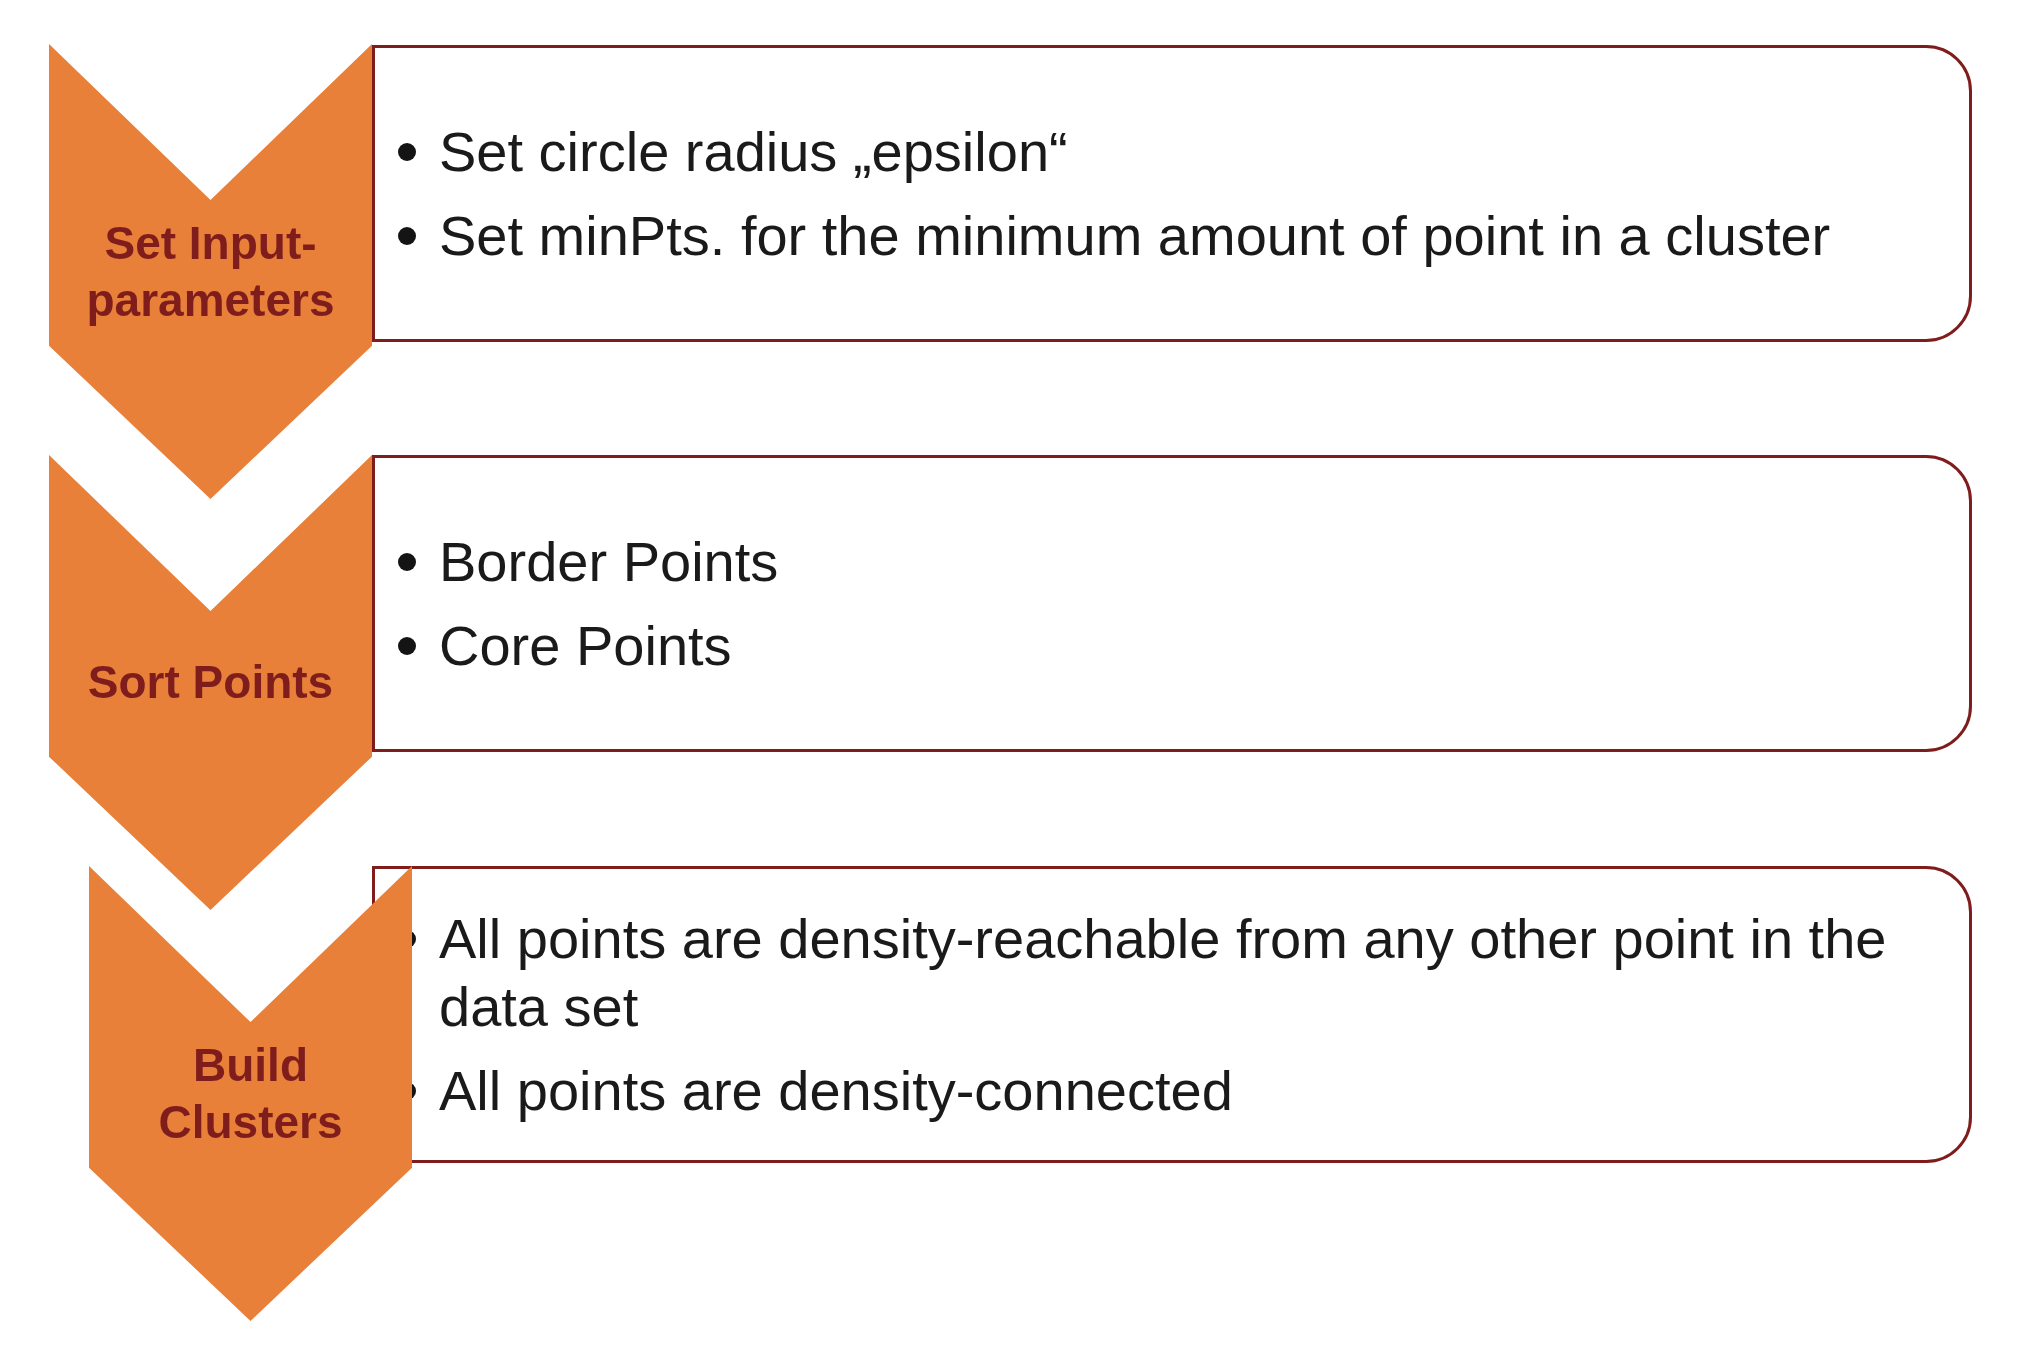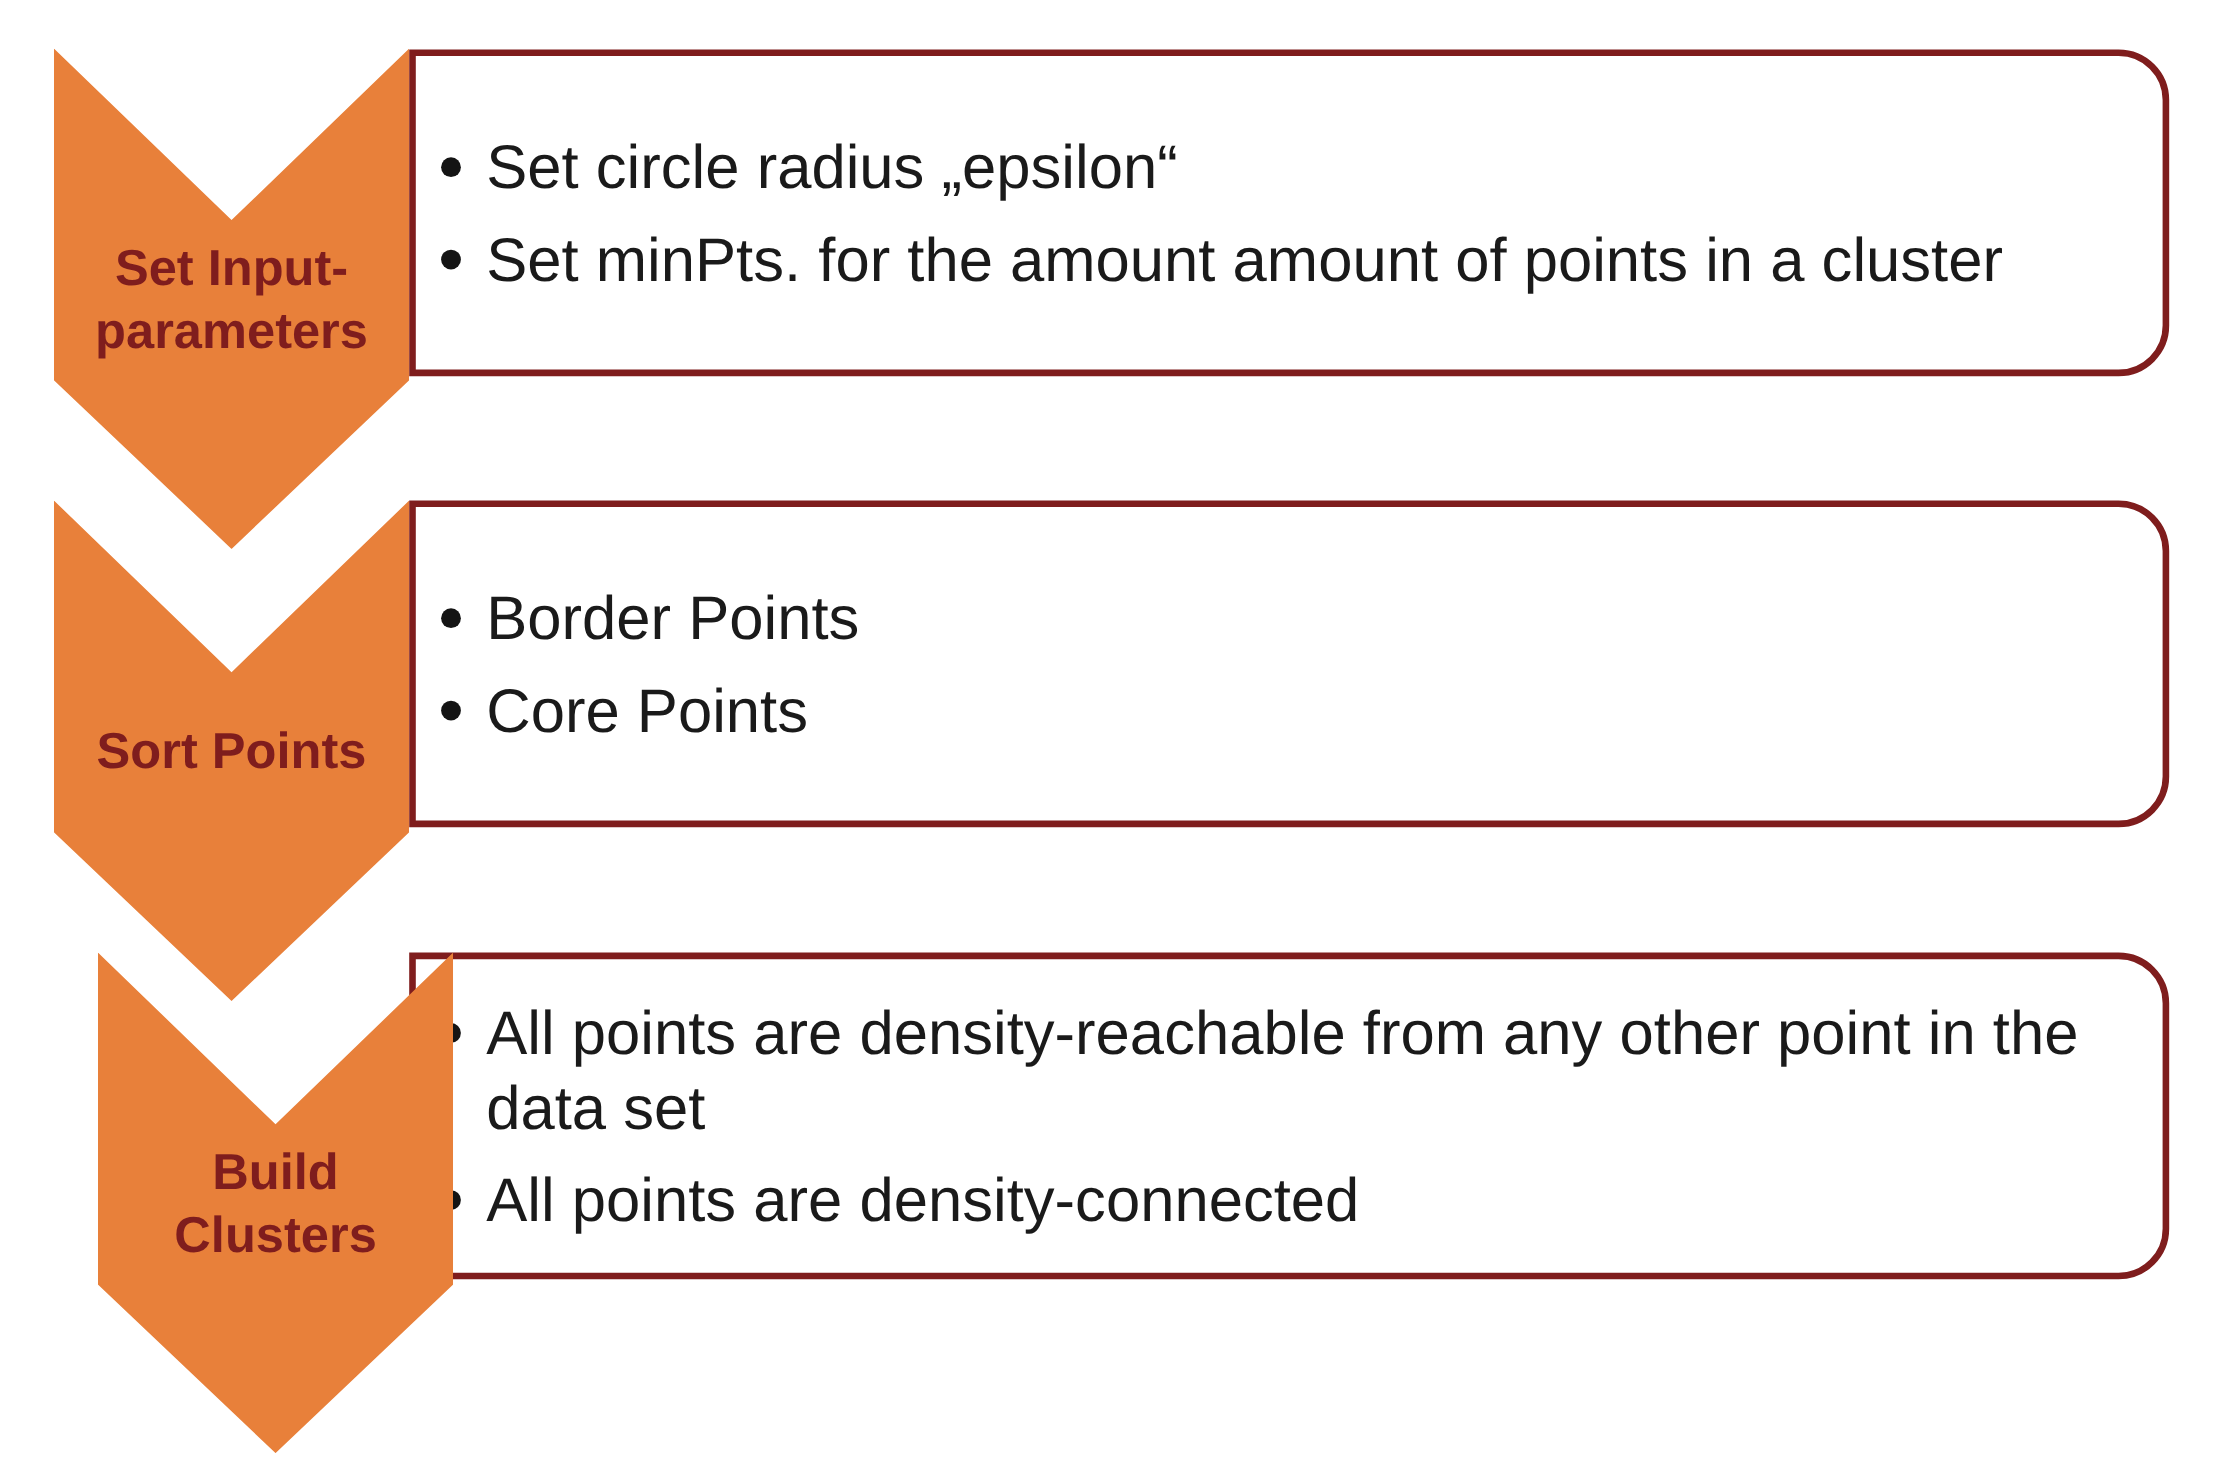--- a/index.html
+++ b/index.html
@@ -41,21 +41,21 @@
   }
 
   
   .panel {
     position: absolute;
     left: 372px;
     width: 1600px;
     height: 297px;
     box-sizing: border-box;
     background: #ffffff;
-    border: 6px solid #7f1d1d;
+    border: 3px solid #7f1d1d;
     border-radius: 0 46px 46px 0;
     display: flex;
     flex-direction: column;
     justify-content: center;
     z-index: 1;
   }
   .panel ul {
     list-style: none;
     margin: 0;
     padding: 0 40px 0 0;
@@ -93,21 +93,21 @@
 <div class="canvas">
 
   <div class="step step1">
     <div class="chevron">
       <div class="label">Set Input-
 parameters</div>
     </div>
     <div class="panel">
       <ul>
         <li>Set circle radius „epsilon“</li>
-        <li>Set minPts. for the amount amount of points in a cluster</li>
+        <li>Set minPts. for the minimum amount of point in a cluster</li>
       </ul>
     </div>
   </div>
 
   <div class="step step2">
     <div class="chevron">
       <div class="label">Sort Points</div>
     </div>
     <div class="panel">
       <ul>

